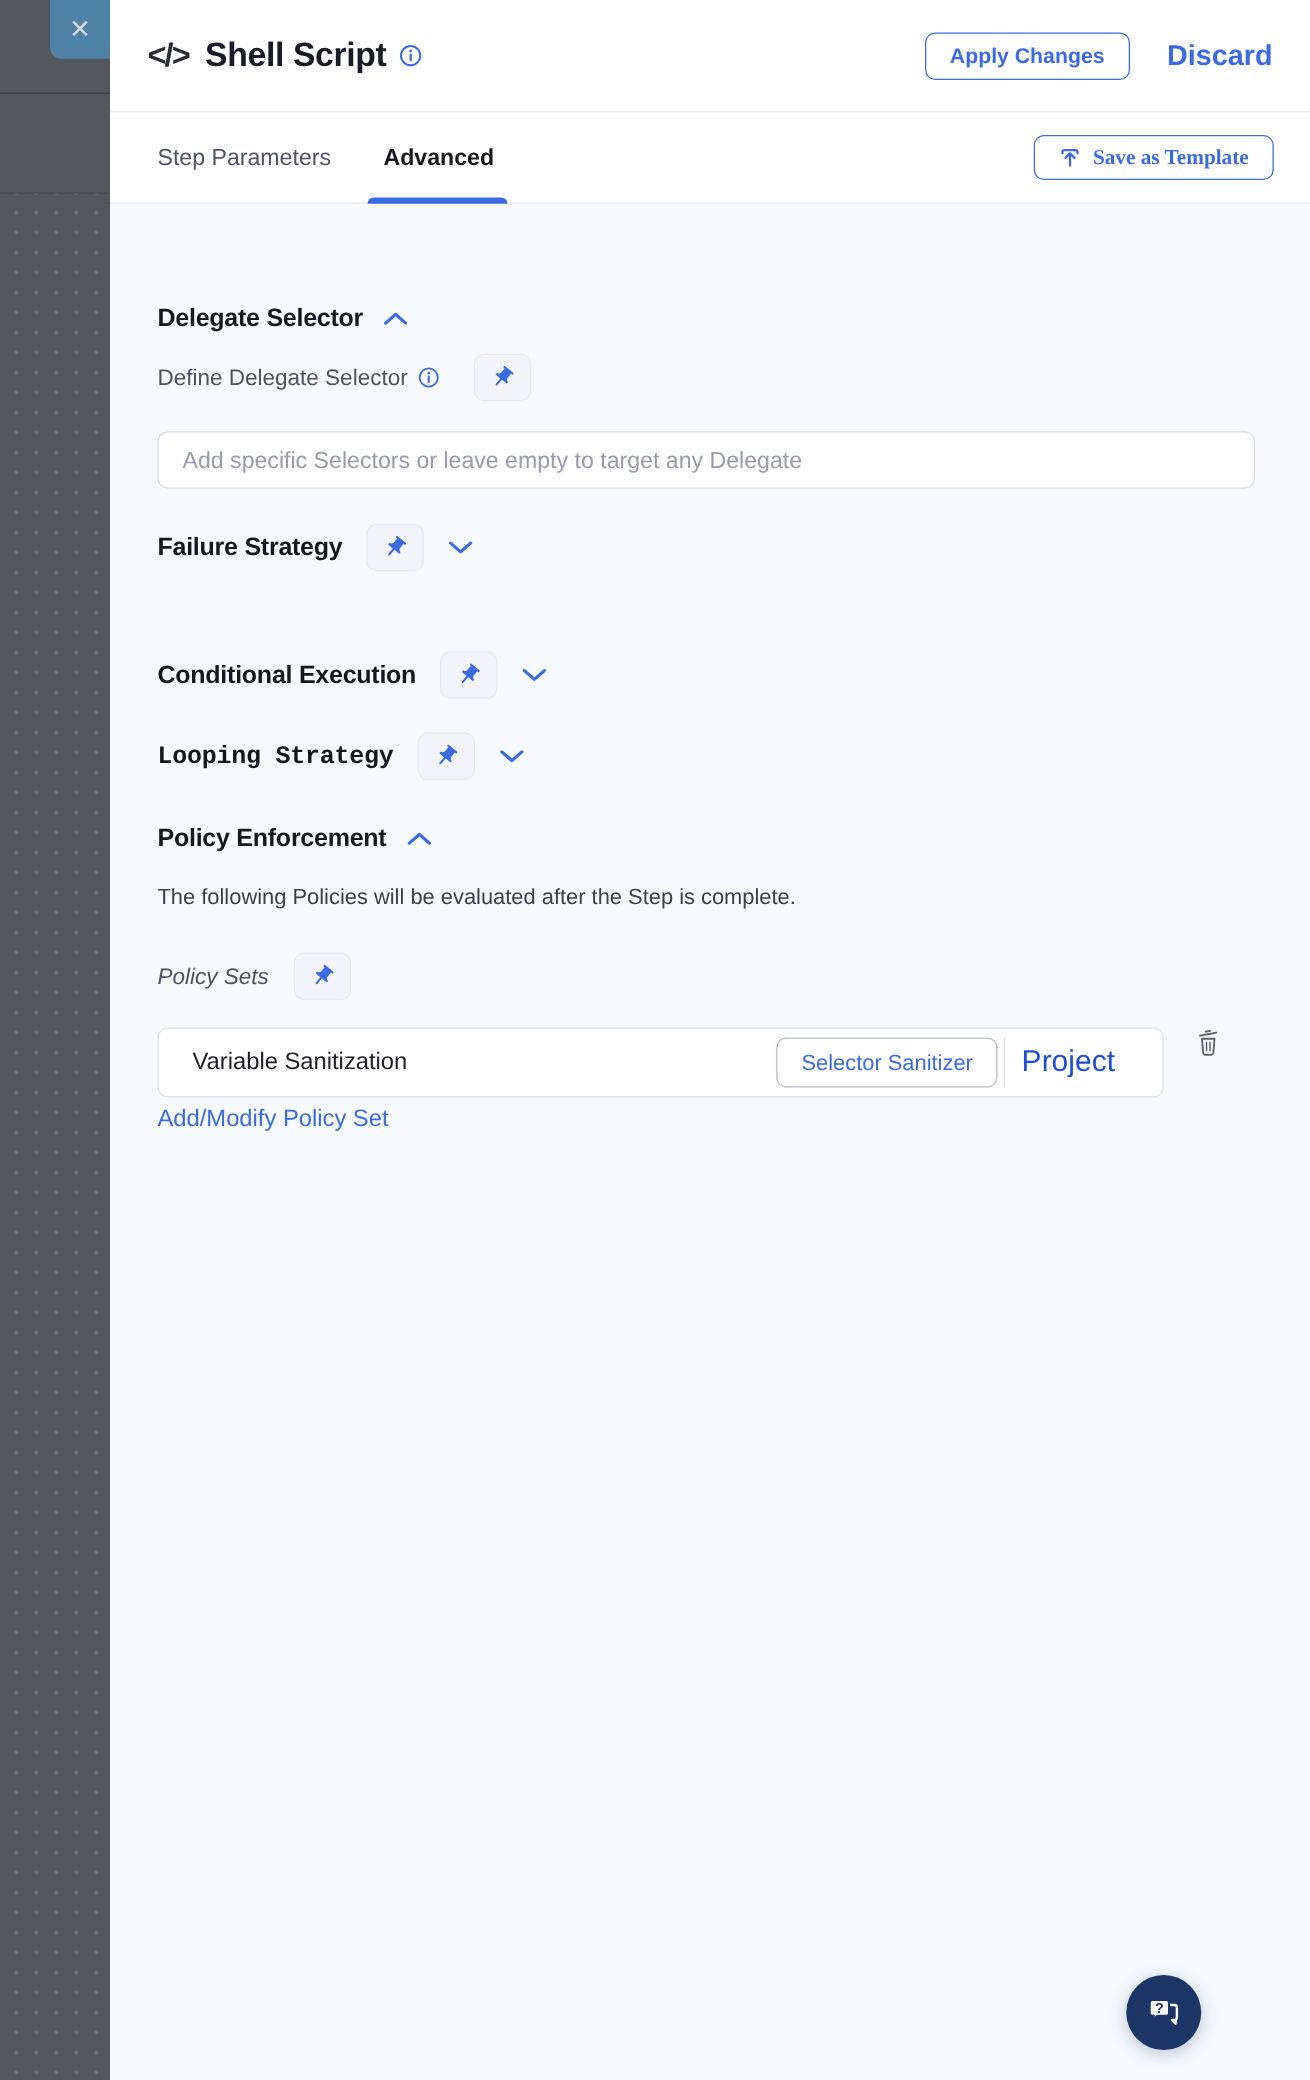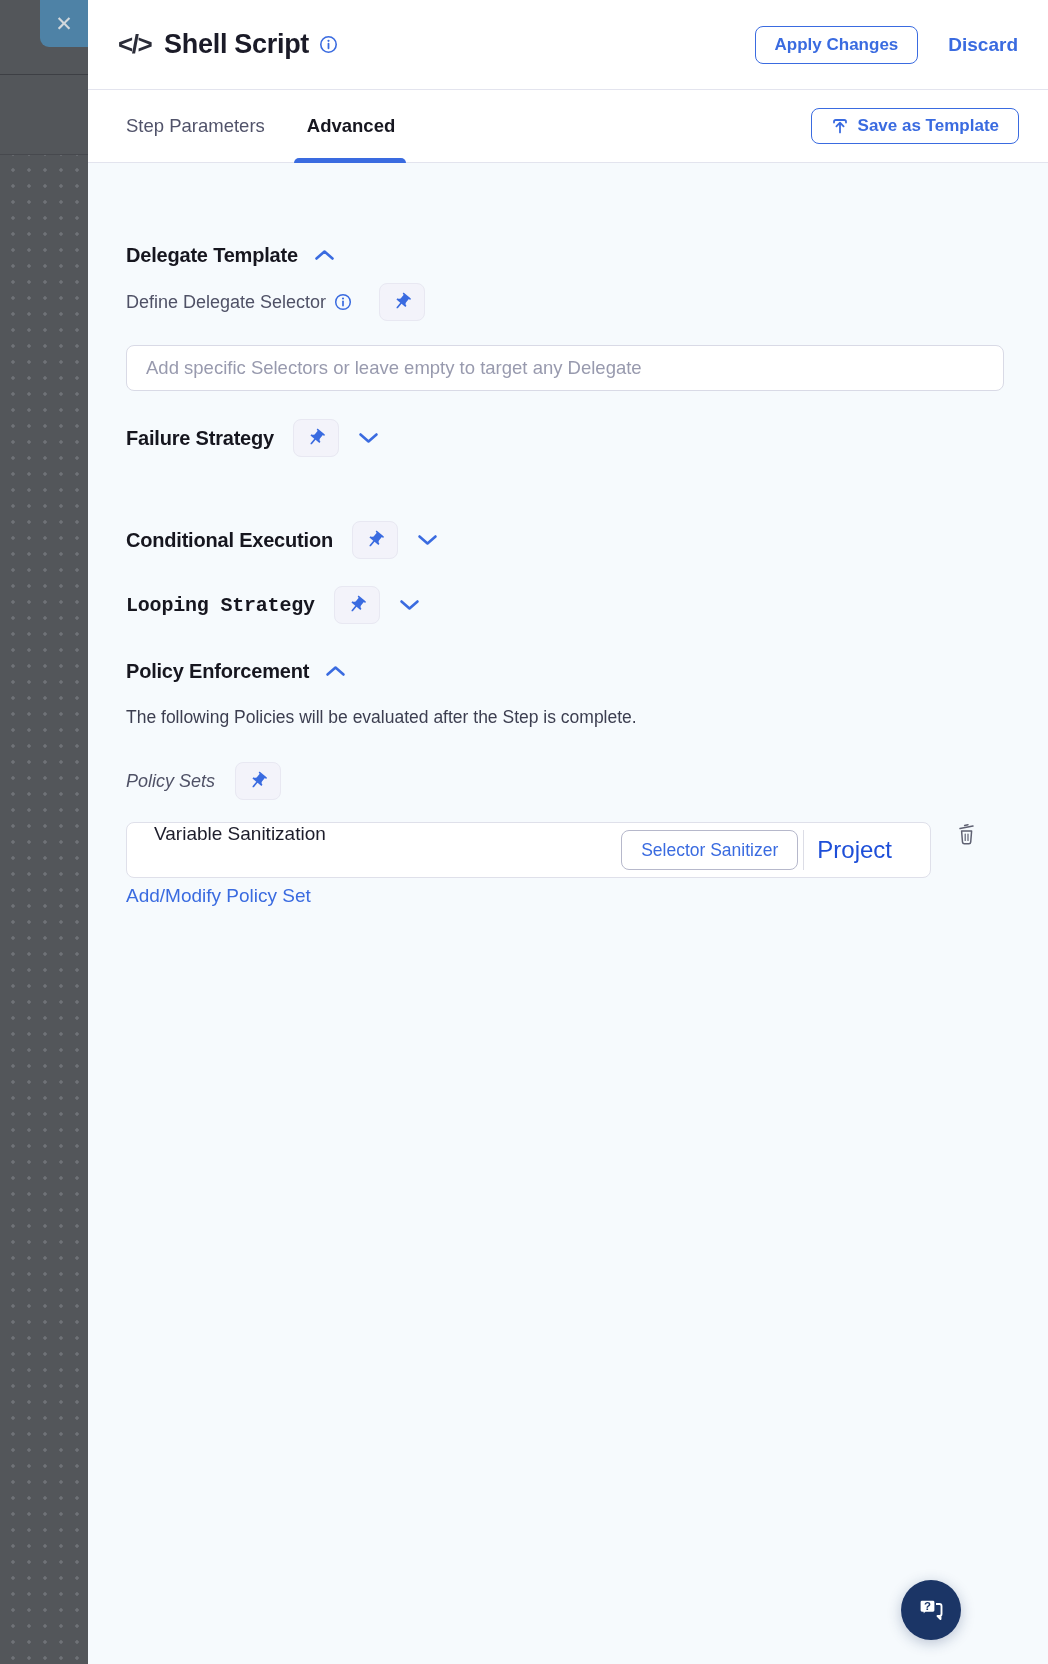--- a/index.html
+++ b/index.html
@@ -32,34 +32,34 @@
   }
   .code-icon{font-weight:700;font-size:26px;color:#2a2c38;letter-spacing:-1.5px;margin-right:13px;}
   .drawer-title{font-size:27px;font-weight:800;color:#1b1b28;letter-spacing:-0.3px;}
   .title-info{margin-left:10px;display:flex;align-items:center;}
   .header-actions{margin-left:auto;display:flex;align-items:center;gap:30px;}
   .btn-outline{
     border:1.6px solid #3a6be0;color:#3a6be0;background:#fff;border-radius:8px;
     font-weight:700;font-size:17px;height:38px;padding:0 19px;
     display:flex;align-items:center;justify-content:center;cursor:pointer;box-sizing:border-box;
   }
-  .link-btn{color:#3a6be0;font-weight:700;font-size:19px;cursor:pointer;}
+  .link-btn{color:#3a6be0;font-weight:700;font-size:23px;cursor:pointer;}
   
   .tab-bar{
     height:73px;background:#fff;border-bottom:1px solid #e3e4ee;
     display:flex;align-items:center;padding-left:38px;box-sizing:border-box;position:relative;
   }
   .tab{font-size:18.5px;color:#51536a;height:100%;display:flex;align-items:center;position:relative;cursor:pointer;}
   .tab.first{margin-right:42px;}
   .tab.active{color:#16161f;font-weight:700;}
   .tab.active::after{
     content:"";position:absolute;left:-13px;right:-11px;bottom:-1px;height:5px;
     background:#3a6be0;border-radius:6px 6px 0 0;
   }
-  .save-template{margin-left:auto;margin-right:29px;height:36px;gap:9px;}
+  .save-template{margin-left:auto;margin-right:29px;height:36px;gap:9px;font-family:Liberation Serif, serif;}
   
   .content{padding:80px 0 0 38px;}
   .section-head{display:flex;align-items:center;gap:16px;height:24px;}
   .section-title{font-size:20px;font-weight:800;color:#16161f;letter-spacing:-0.2px;}
   .chev{display:flex;align-items:center;cursor:pointer;}
   .define-row{margin-top:16px;display:flex;align-items:center;height:38px;}
   .field-label{font-size:18px;color:#4f5166;}
   .inline-info{margin-left:8px;display:flex;align-items:center;}
   .pin-btn{
     width:46px;height:38px;background:#f3f3fa;border:1px solid #e8e8f2;border-radius:8px;
@@ -78,21 +78,21 @@
   .row-cond{margin-top:62px;}
   .row-fail{margin-top:27px;}
   .row-loop{margin-top:25px;font-family:Liberation Mono, monospace;}
   .policy-head{margin-top:34px;}
   .policy-desc{margin-top:24px;font-size:17.5px;color:#3c3e50;height:21px;}
   .policy-sets-row{margin-top:34px;display:flex;align-items:center;height:38px;font-style:italic;}
   .policy-sets-row .pin-btn{margin-left:20px;}
   .policy-card-row{margin-top:6px;display:flex;align-items:center;height:56px;}
   .policy-card{
     width:805px;height:56px;background:#fff;border:1px solid #dfe0ea;border-radius:8px;
-    display:flex;padding-left:27px;box-sizing:border-box;margin-top:32px;
+    display:flex;align-items:center;padding-left:27px;box-sizing:border-box;margin-top:32px;
   }
   .policy-name{font-size:19px;color:#1d1d2b;}
   .policy-right{margin-left:auto;display:flex;align-items:center;margin-right:38px;}
   .policy-badge{
     border:1px solid #b6b8cb;border-radius:8px;height:40px;padding:0 19px;
     display:flex;align-items:center;color:#3a6be0;font-size:17.5px;cursor:pointer;box-sizing:border-box;
   }
   .scope-divider{width:1px;height:40px;background:#dcdde6;margin-left:5px;margin-right:13px;}
   .policy-scope{font-size:24px;color:#1d4ed8;}
   .trash-btn{margin-left:25px;display:flex;align-items:center;cursor:pointer;}
@@ -144,21 +144,21 @@
           <path d="M9 15.4 V6.2 M5.4 9.3 L9 5.6 L12.6 9.3" fill="none" stroke="#3a6be0" stroke-width="1.8" stroke-linecap="round" stroke-linejoin="round"></path>
         </svg>
       <span>Save as Template</span>
     </div>
   </div>
 
   <div class="content">
 
     
     <div class="section-head">
-      <span class="section-title">Delegate Template</span>
+      <span class="section-title">Delegate Selector</span>
       <span class="chev">
         <svg width="21" height="12" viewBox="0 0 20 12">
             <path d="M2 9.5 L10 2.5 L18 9.5" fill="none" stroke="#3a6be0" stroke-width="2.6" stroke-linecap="round" stroke-linejoin="round"></path>
           </svg>
       </span>
     </div>
 
     <div class="define-row">
       <span class="field-label">Define Delegate Selector</span>
       <span class="inline-info">

